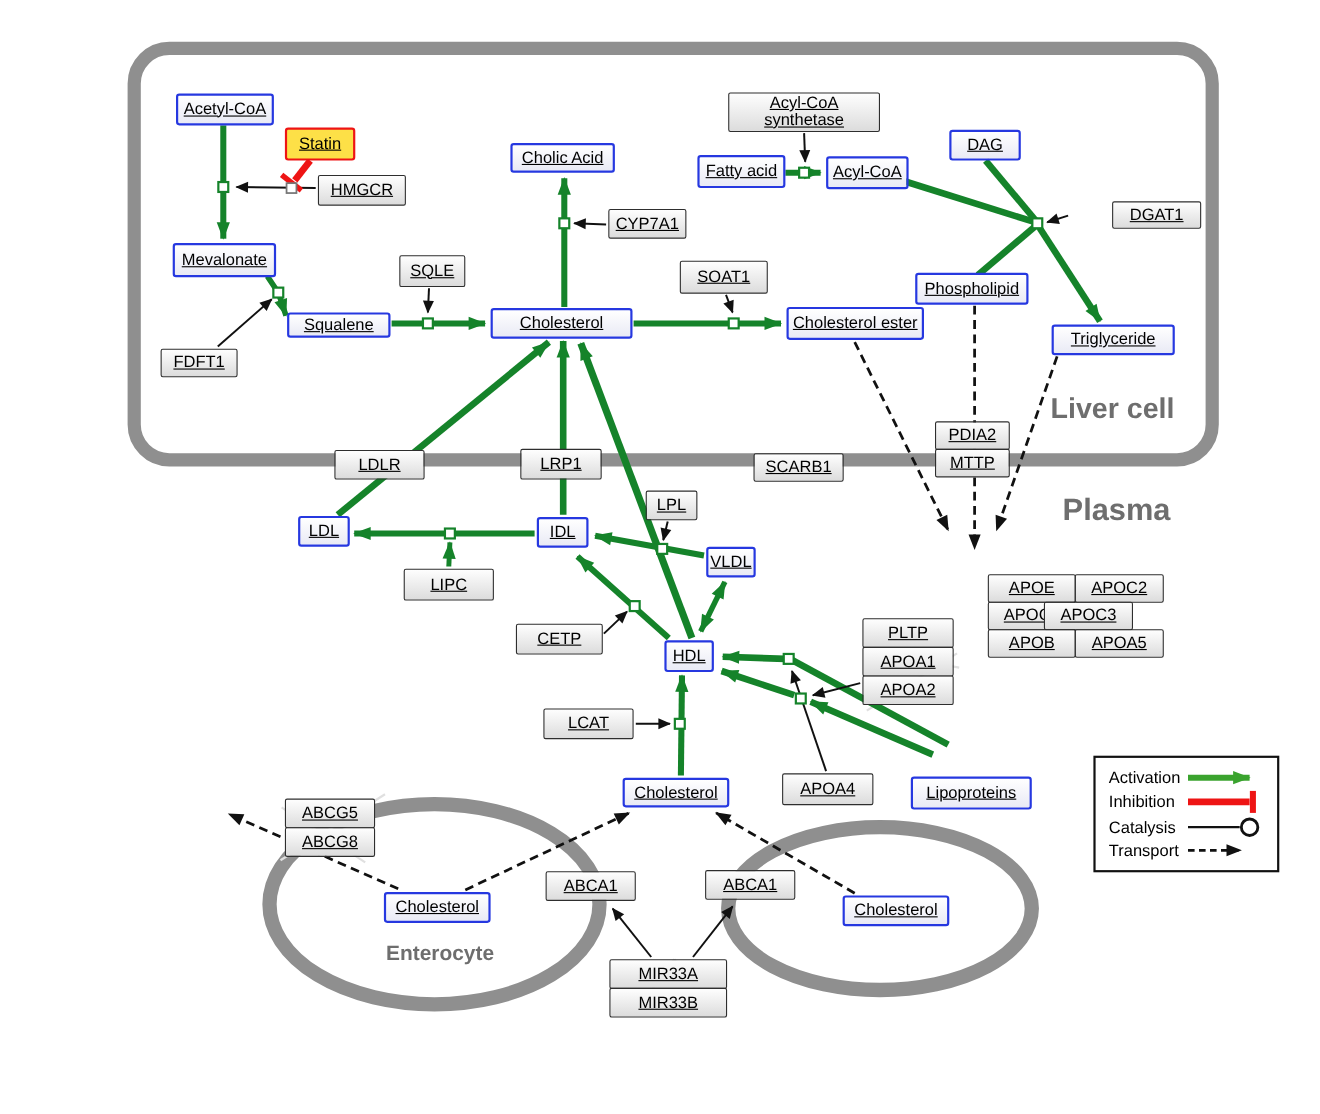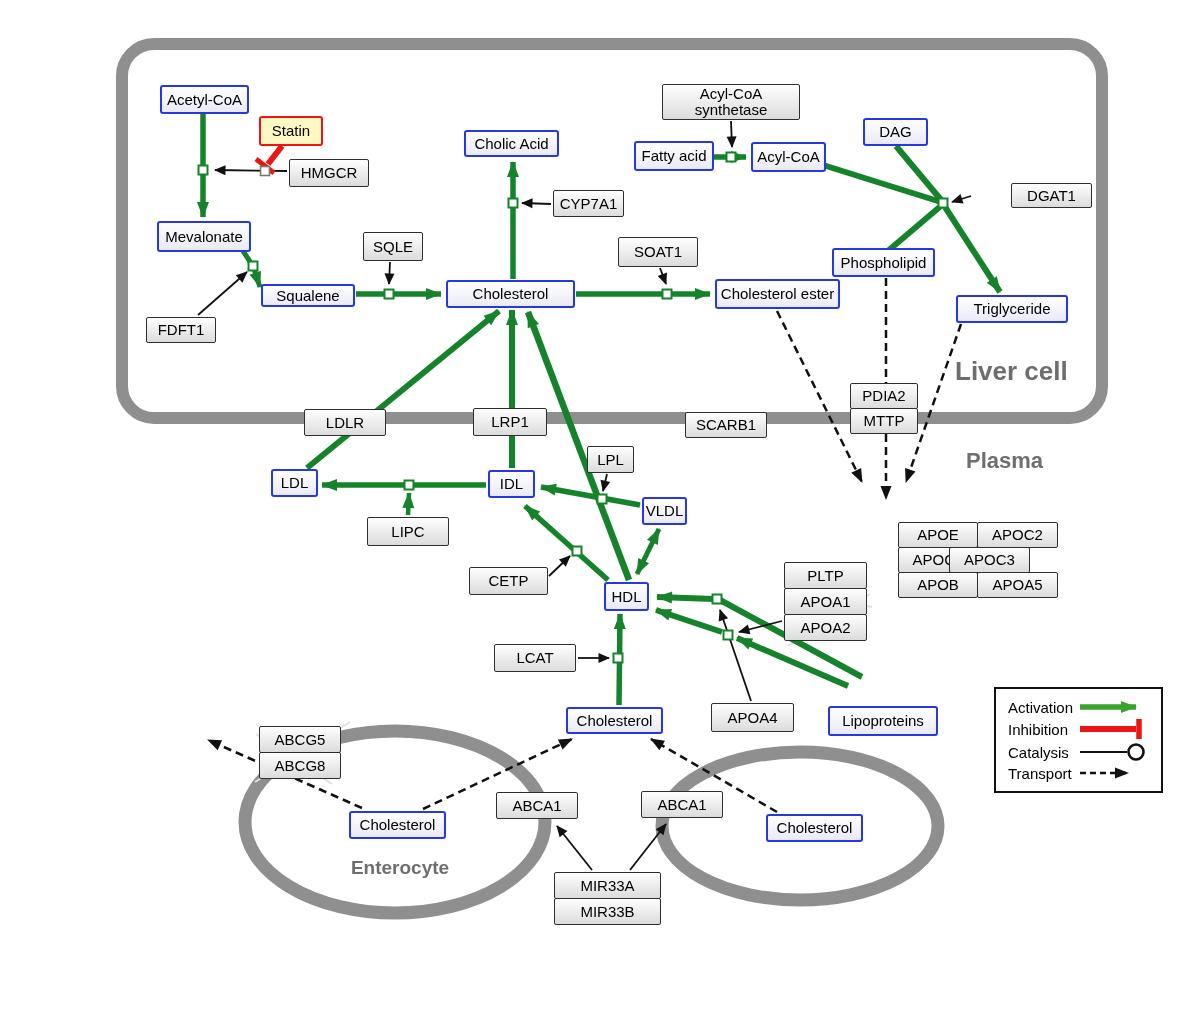--- a/index.html
+++ b/index.html
@@ -1,22 +1,22 @@
 <!DOCTYPE html>
 <html><head>
 <meta charset="utf-8">
 <style>
   html,body{margin:0;padding:0;background:#fff;}
   #page{position:relative;width:1200px;height:1013px;background:#fff;font-family:"Liberation Sans",sans-serif;overflow:hidden;}
   #edges{position:absolute;left:0;top:0;}
   .box{position:absolute;display:flex;align-items:center;justify-content:center;box-sizing:border-box;
        font-size:15px;color:#000;text-align:center;line-height:16px;
-       background:linear-gradient(#fefefe,#dcdcdc);border:1.8px solid #2e2e2e;border-radius:2px;}
+       background:linear-gradient(#fefefe,#dcdcdc);border:1.8px solid #2e2e2e;border-radius:2px;text-decoration:underline;}
   .blue{border:2.8px solid #2638e0;background:linear-gradient(#ffffff,#e9eaf5);border-radius:3px;}
-  .redbox{border:2.8px solid #ee1414;background:#fef9c3;border-radius:3px;}
+  .redbox{border:2.8px solid #ee1414;background:#fde047;border-radius:3px;}
   .rlabel{position:absolute;font-weight:bold;color:#6e6e6e;text-align:center;}
   .legend-label{position:absolute;font-size:15px;color:#000;}
   .legendbox{position:absolute;border:2.6px solid #111;background:transparent;}
 </style>
 </head>
 <body>
 
 <div id="page">
 
 <svg id="edges" width="1200" height="1013" viewBox="0 0 1200 1013">
@@ -190,21 +190,21 @@
 <div class="box" style="left:259px;top:726px;width:82px;height:27px">ABCG5</div>
 <div class="box" style="left:259px;top:752px;width:82px;height:27px">ABCG8</div>
 <div class="box blue" style="left:349px;top:811px;width:97px;height:28px">Cholesterol</div>
 <div class="box" style="left:496px;top:792px;width:82px;height:27px">ABCA1</div>
 <div class="box" style="left:641px;top:791px;width:82px;height:27px">ABCA1</div>
 <div class="box blue" style="left:766px;top:814px;width:97px;height:28px">Cholesterol</div>
 <div class="box" style="left:554px;top:872px;width:107px;height:27px">MIR33A</div>
 <div class="box" style="left:554px;top:898px;width:107px;height:27px">MIR33B</div>
 
 <div class="rlabel" style="left:955px;top:356px;width:150px;font-size:26px;text-align:left">Liver cell</div>
-<div class="rlabel" style="left:966px;top:448px;width:110px;font-size:22px;text-align:left">Plasma</div>
+<div class="rlabel" style="left:966px;top:448px;width:110px;font-size:28px;text-align:left">Plasma</div>
 <div class="rlabel" style="left:330px;top:857px;width:140px;font-size:19px">Enterocyte</div>
 
 <div class="legendbox" style="left:994px;top:687px;width:165px;height:102px"></div>
 <div class="legend-label" style="left:1008px;top:699px">Activation</div>
 <div class="legend-label" style="left:1008px;top:721px">Inhibition</div>
 <div class="legend-label" style="left:1008px;top:744px">Catalysis</div>
 <div class="legend-label" style="left:1008px;top:765px">Transport</div>
 
 </div>
 

